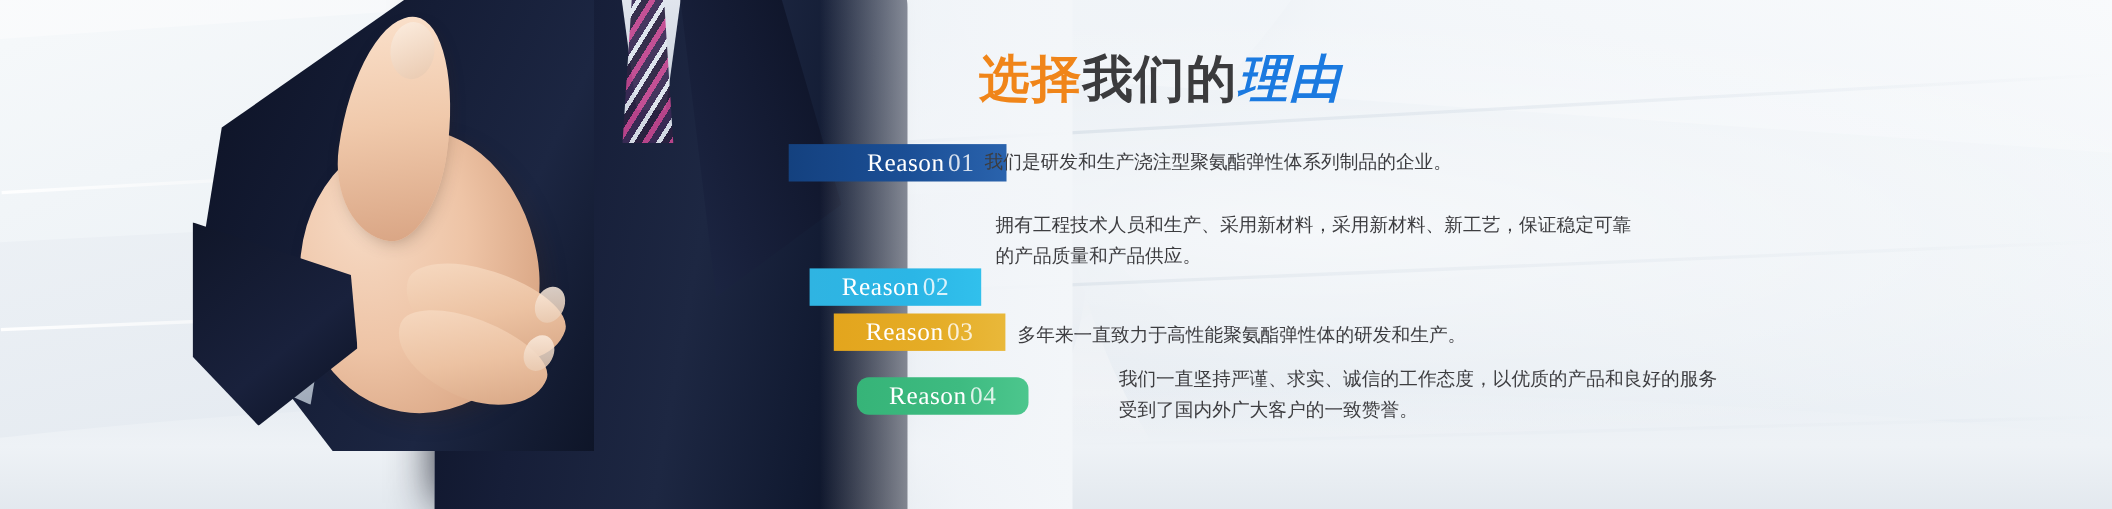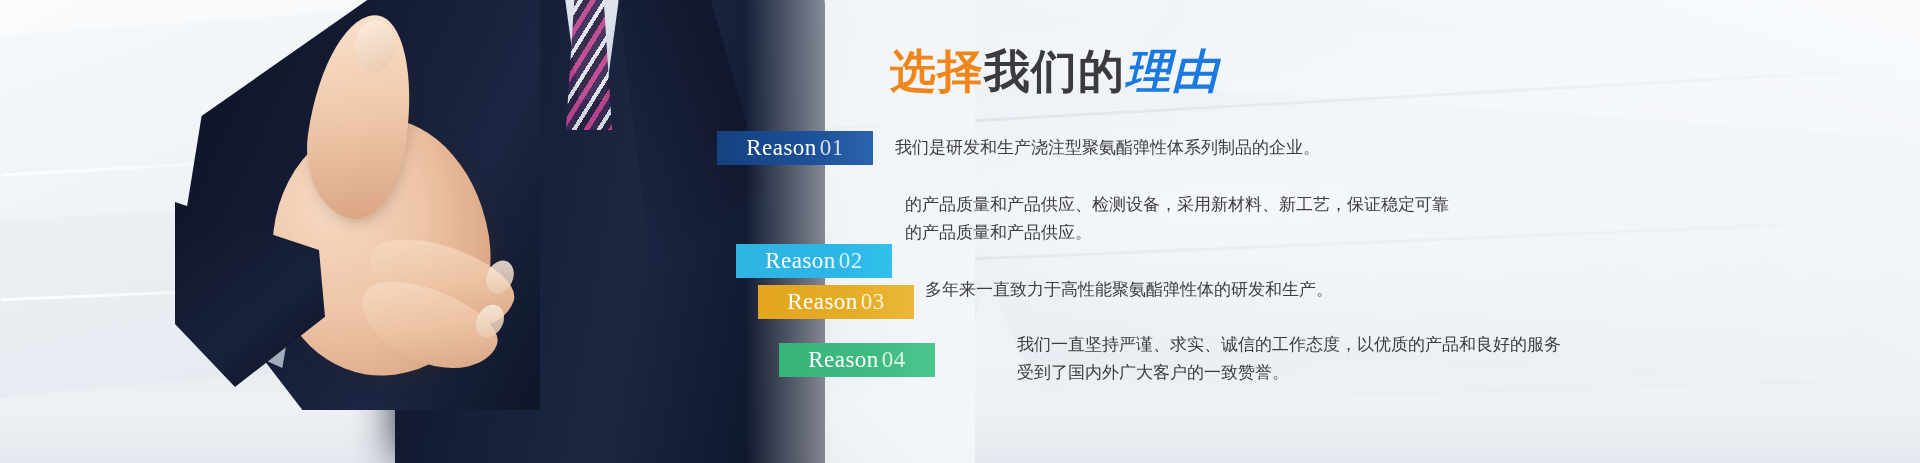--- a/index.html
+++ b/index.html
@@ -195,33 +195,33 @@
   .rtext{
     position:absolute;
     color:#3d3d40;
     font-size:17px;
     line-height:28px;
     white-space:pre-line;
   }
 
   
   .r1 .badge{left:717px;top:0px;
-    background:linear-gradient(90deg,#14417f 0%,#1b4f96 55%,#2a63ad 100%);}
+    background:linear-gradient(90deg,#14417f 0%,#1b4f96 55%,#2a63ad 100%);padding-left:42px;}
   .r1 .rtext{left:895px;top:3px;}
 
   .r2 .badge{left:736px;top:71px;
     background:linear-gradient(90deg,#2fb4e2 0%,#2bb6e6 60%,#31c0ec 100%);margin-top:42px;}
   .r2 .rtext{left:905px;top:60px;}
 
   .r3 .badge{left:758px;top:142px;
     background:linear-gradient(90deg,#e3a51d 0%,#e5ad27 60%,#e9b83a 100%);margin-top:12px;}
-  .r3 .rtext{left:925px;top:145px;}
+  .r3 .rtext{left:925px;top:160px;}
 
   .r4 .badge{left:779px;top:212px;
-    background:linear-gradient(90deg,#36b478 0%,#3ebb81 60%,#4cc68d 100%);}
+    background:linear-gradient(90deg,#36b478 0%,#3ebb81 60%,#4cc68d 100%);border-radius:11px;}
   .r4 .rtext{left:989px;top:200px;margin-left:28px;}
 </style>
 </head>
 <body>
 
 <div class="banner">
 
   <div class="bg-base"></div>
   <div class="bg-sweep sw1"></div>
   <div class="bg-sweep sw2"></div>
@@ -268,21 +268,21 @@
         <div class="badge">
           <span>Reason</span><span class="num">01</span>
         </div>
         <div class="rtext">我们是研发和生产浇注型聚氨酯弹性体系列制品的企业。</div>
       </div>
 
       <div class="reason-row r2">
         <div class="badge">
           <span>Reason</span><span class="num">02</span>
         </div>
-        <div class="rtext">的产品质量和产品供应、检测设备，采用新材料、新工艺，保证稳定可靠
+        <div class="rtext">拥有工程技术人员和生产、采用新材料，采用新材料、新工艺，保证稳定可靠
 的产品质量和产品供应。</div>
       </div>
 
       <div class="reason-row r3">
         <div class="badge">
           <span>Reason</span><span class="num">03</span>
         </div>
         <div class="rtext">多年来一直致力于高性能聚氨酯弹性体的研发和生产。</div>
       </div>
 

